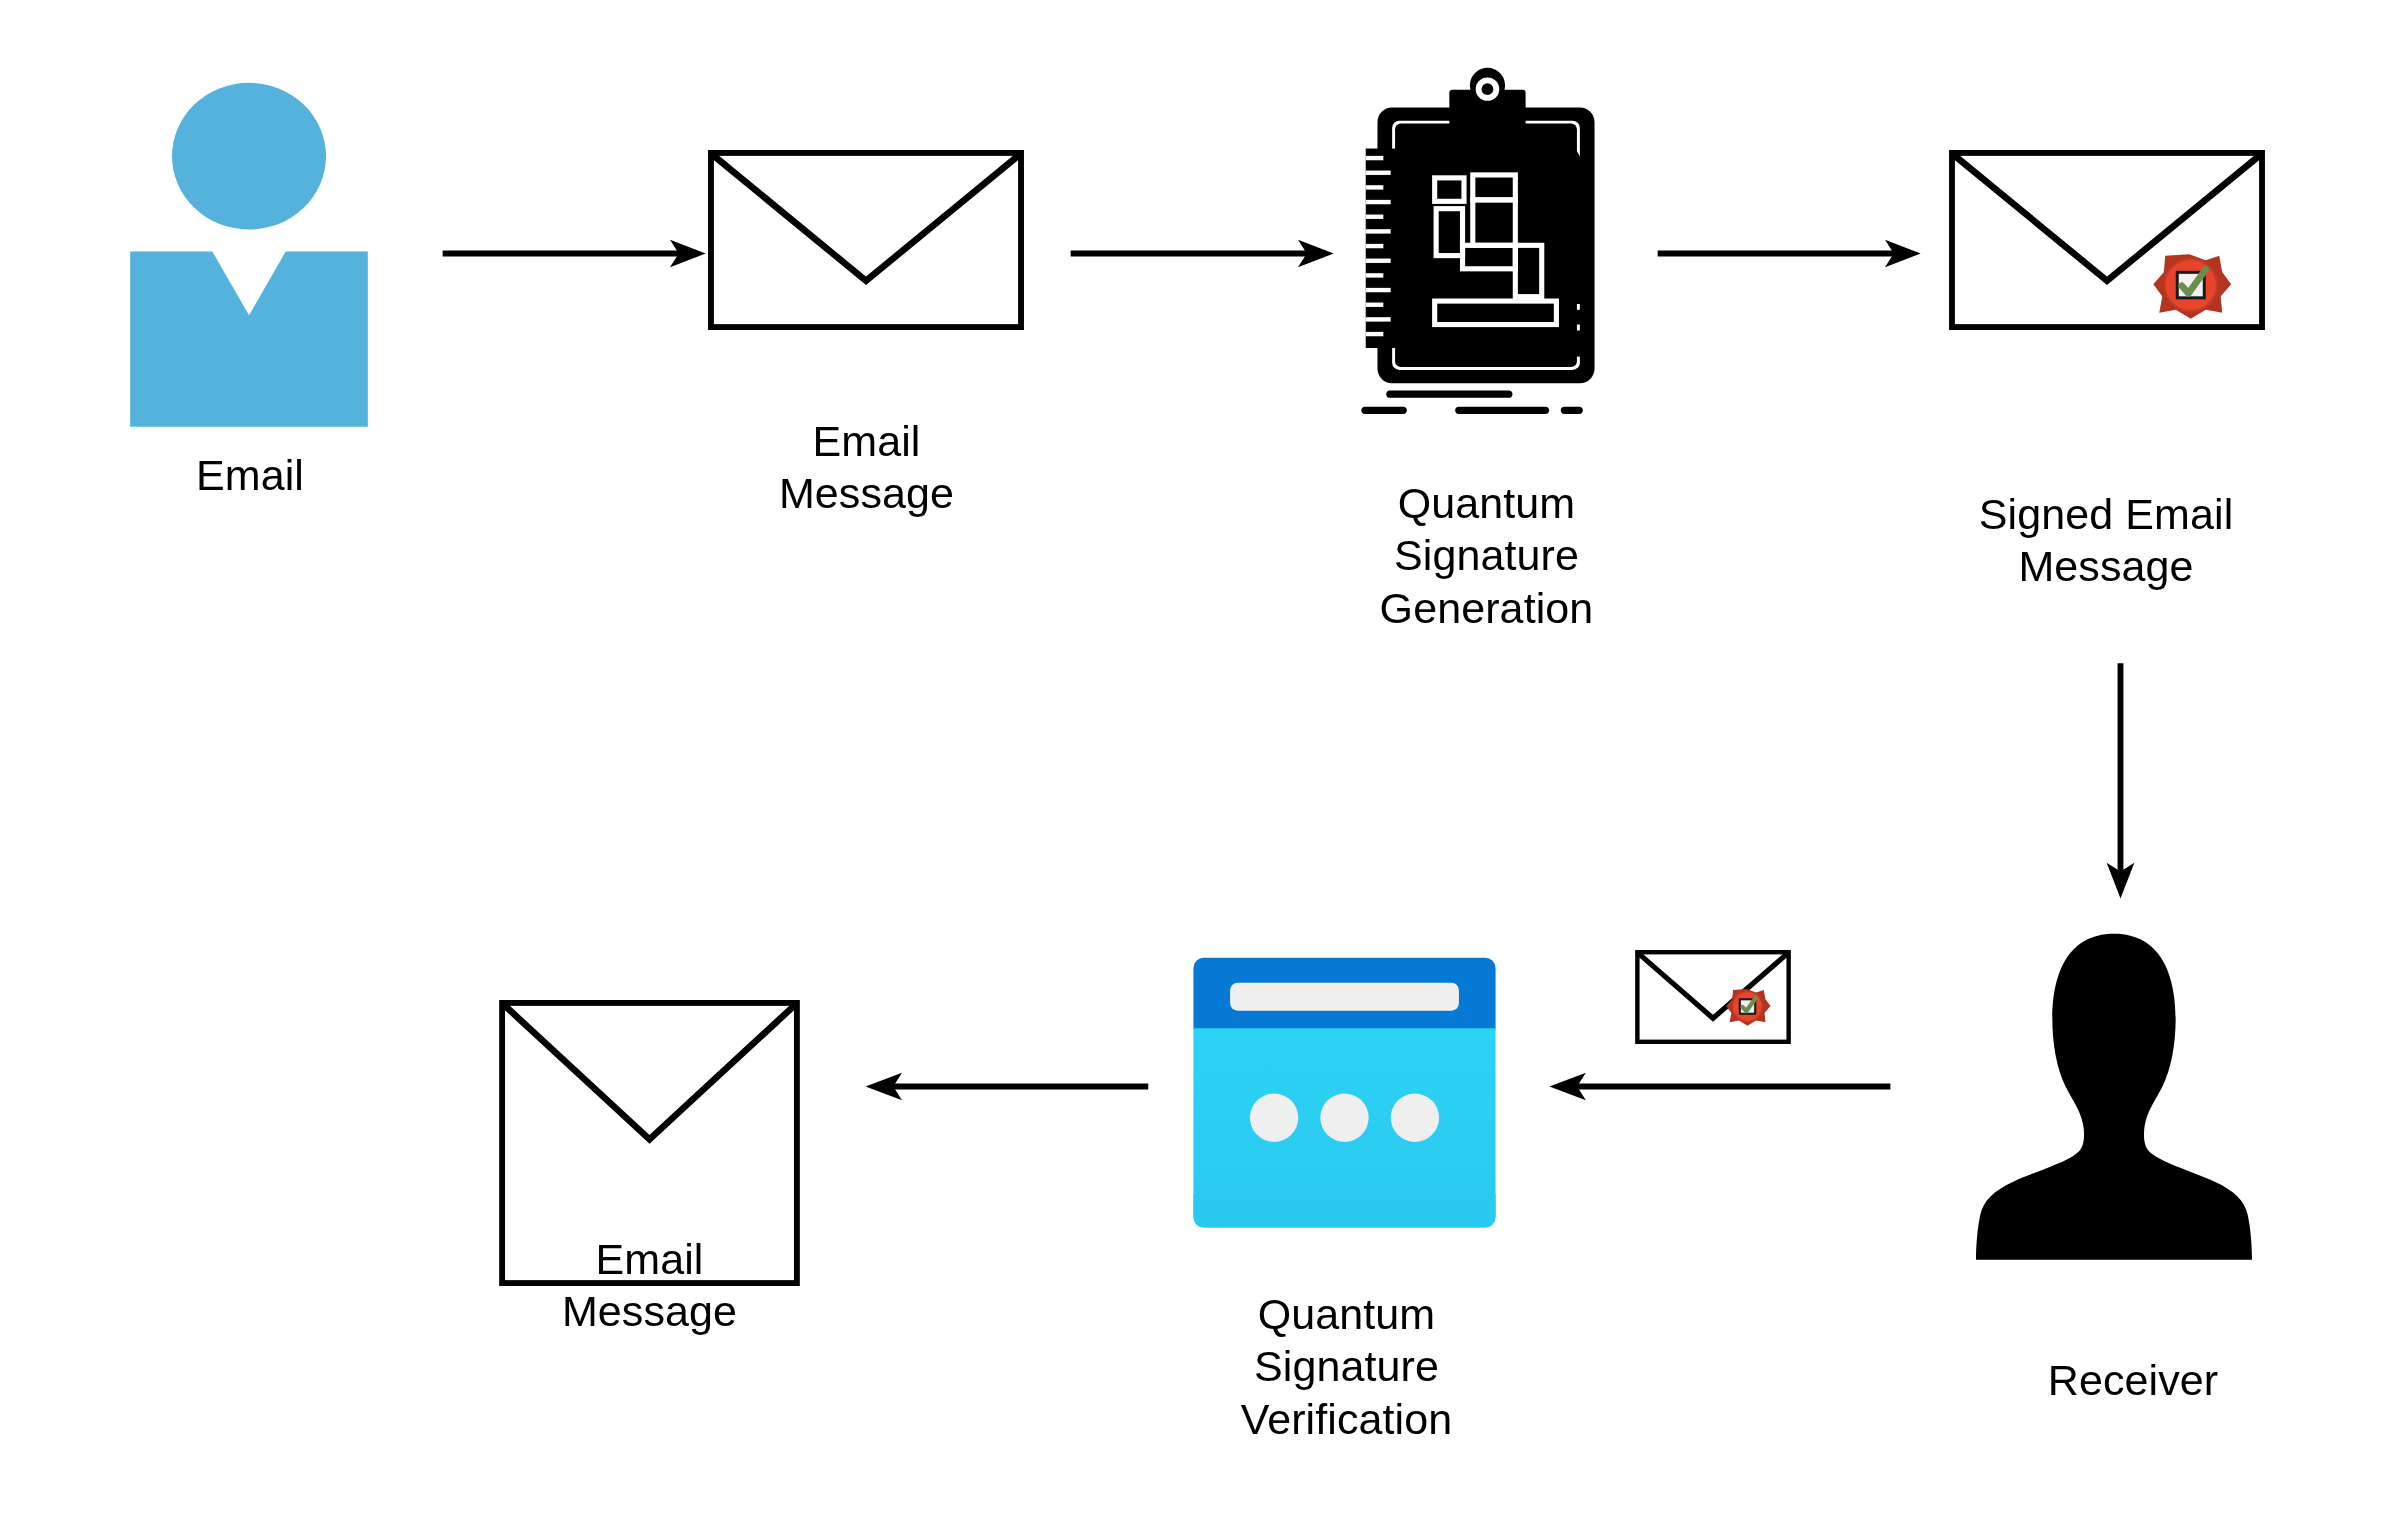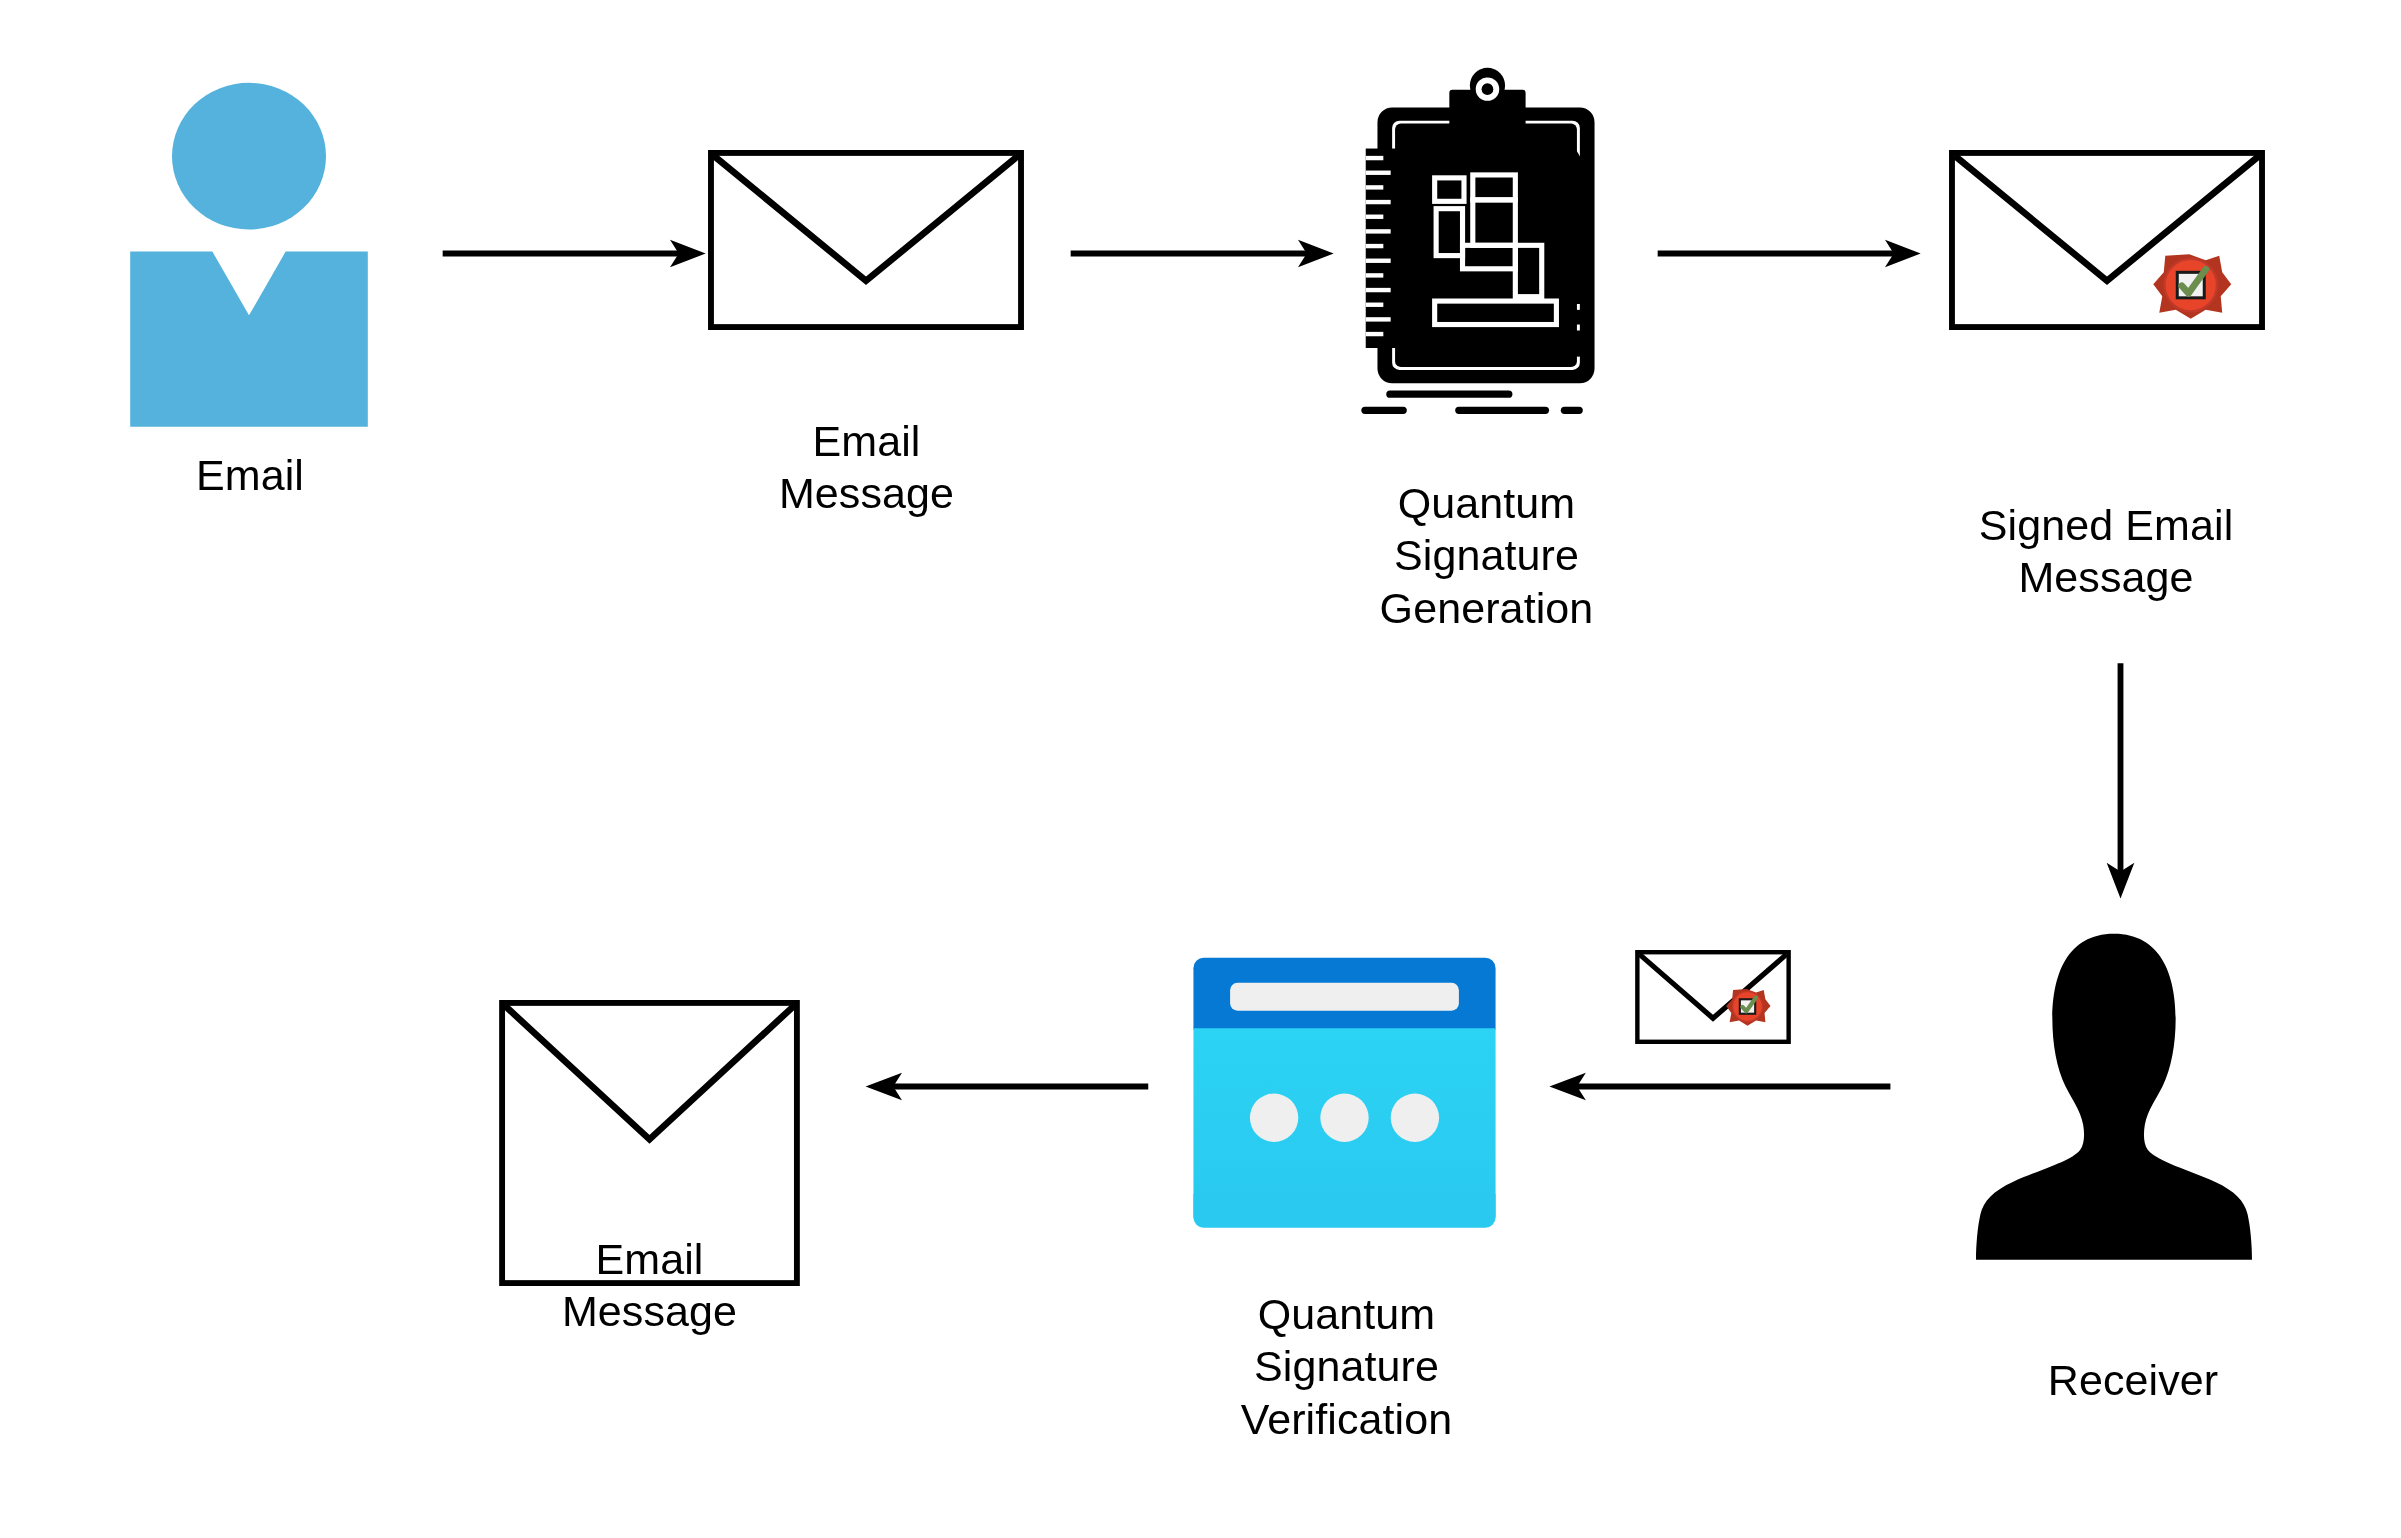--- a/index.html
+++ b/index.html
@@ -143,21 +143,21 @@
       <polyline points="8,8 215,178 422,8" fill="none" stroke="#000" stroke-width="9"></polyline>
       <g transform="translate(278,140) scale(1.02)">
         <path d="M 48 2 L 70 10 L 88 4 L 92 26 L 104 42 L 90 58 L 92 80 L 70 76 L 50 88 L 30 76 L 8 80 L 12 58 L 0 42 L 14 26 L 16 4 Z" fill="#B4351F"></path>
         <circle cx="50" cy="43" r="35" fill="#E8442A"></circle>
         <circle cx="50" cy="43" r="35" fill="none" stroke="#C0392B" stroke-width="3"></circle>
         <rect x="32" y="26" width="36" height="34" fill="#F2F2F2" stroke="#1A1A1A" stroke-width="4"></rect>
         <path d="M 38 44 L 47 54 L 70 22" fill="none" stroke="#6B8E4E" stroke-width="9" stroke-linecap="round" stroke-linejoin="round"></path>
       </g>
     </svg>
   </div>
-  <div class="label" style="left:1908px; top:499px; width:396px;">Signed Email
+  <div class="label" style="left:1908px; top:488px; width:396px;">Signed Email
 Message</div>
 
   <div class="edge" style="left:2095px; top:661px; width:51px; height:242px;">
     <svg width="51" height="242" viewBox="0 0 70 330">
       <line x1="35" y1="2" x2="35" y2="292" stroke="#000" stroke-width="8"></line>
       <path d="M 35 325 L 16 276 L 35 288 L 54 276 Z" fill="#000"></path>
     </svg>
   </div>
 
   <div class="node" style="left:1967px; top:928px; width:294px; height:411px;">

